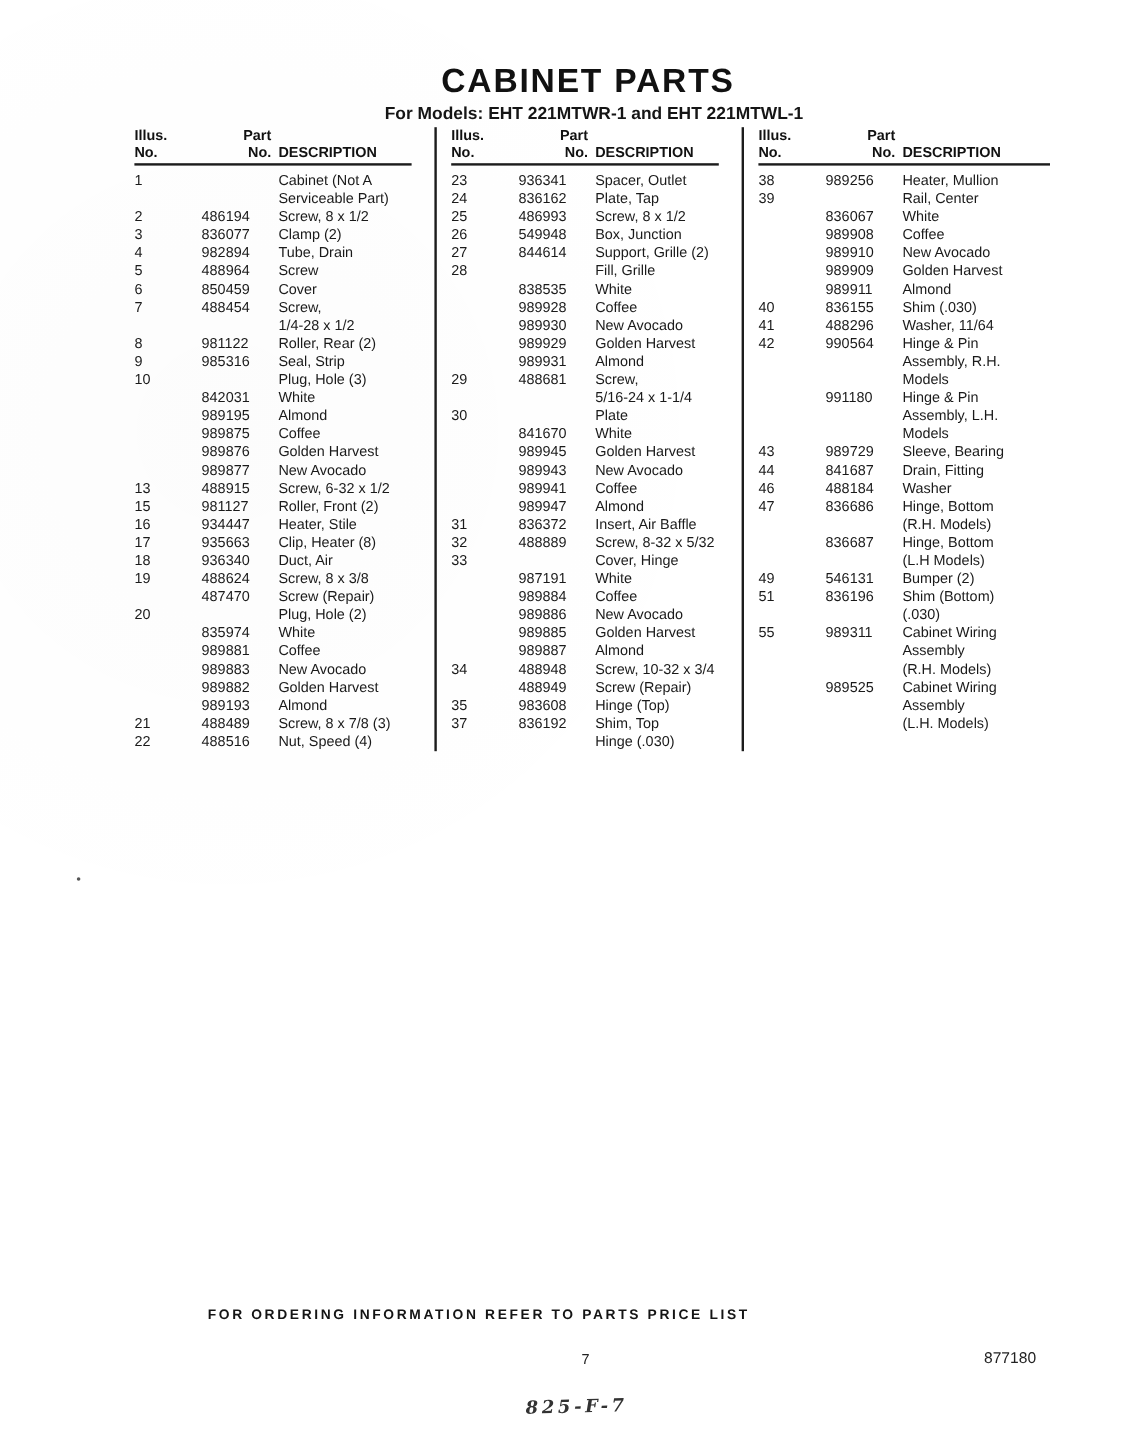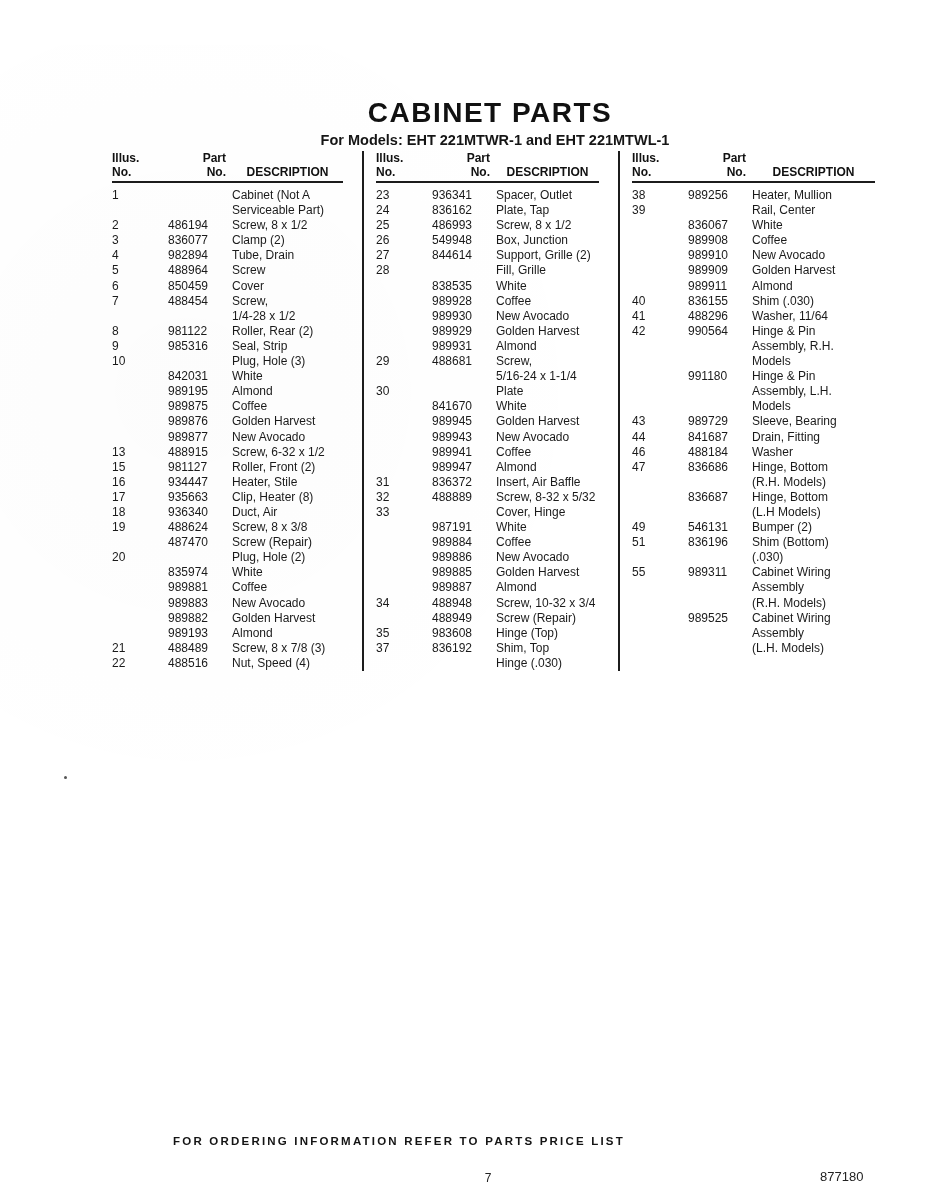--- a/index.html
+++ b/index.html
@@ -5,21 +5,21 @@
   html,body{margin:0;padding:0;}
   body{
     width:946px;height:1200px;position:relative;
     background:#ffffff;
     font-family:"Liberation Sans", sans-serif;
     color:#1a1a1a;
     overflow:hidden;
   }
   .page{position:absolute;inset:0;background:
     radial-gradient(circle at 20% 30%, rgba(0,0,0,0.012), transparent 40%),
-    #fff; margin-top: 45px;}
+    #fff;}
   .title{
     position:absolute;top:52px;left:17px;width:946px;
     text-align:center;font-size:28px;font-weight:bold;
     letter-spacing:1.5px;color:#111;
   }
   .subtitle{
     position:absolute;top:87px;left:22px;width:946px;
     text-align:center;font-size:14.5px;font-weight:bold;color:#151515;
   }
   .parts-table{
@@ -29,21 +29,21 @@
   .col{padding-right:19px;}
   .col.divided{border-left:2px solid #1c1c1c;padding-left:12px;}
   .col-head{
     display:grid;grid-template-columns:44px 64px 1fr;column-gap:6px;
     border-bottom:2px solid #1c1c1c;
     padding-bottom:2px;margin-bottom:5px;
     font-weight:bold;font-size:12px;line-height:14px;color:#111;
   }
   .col-head .h-illus{text-align:left;}
   .col-head .h-part{text-align:right;}
-  .col-head .h-desc{text-align:center;align-self:end;}
+  .col-head .h-desc{text-align:left;align-self:end;}
   .rows{font-size:12px;line-height:15.1px;}
   .prow{
     display:grid;grid-template-columns:44px 64px 1fr;column-gap:6px;
   }
   .c-illus{text-align:left;}
   .c-part{text-align:left;padding-left:6px;}
   .c-desc{white-space:pre-line;}
   .ordering-note{
     position:absolute;top:1090px;left:0;width:798px;
     text-align:center;font-size:11.5px;font-weight:bold;

